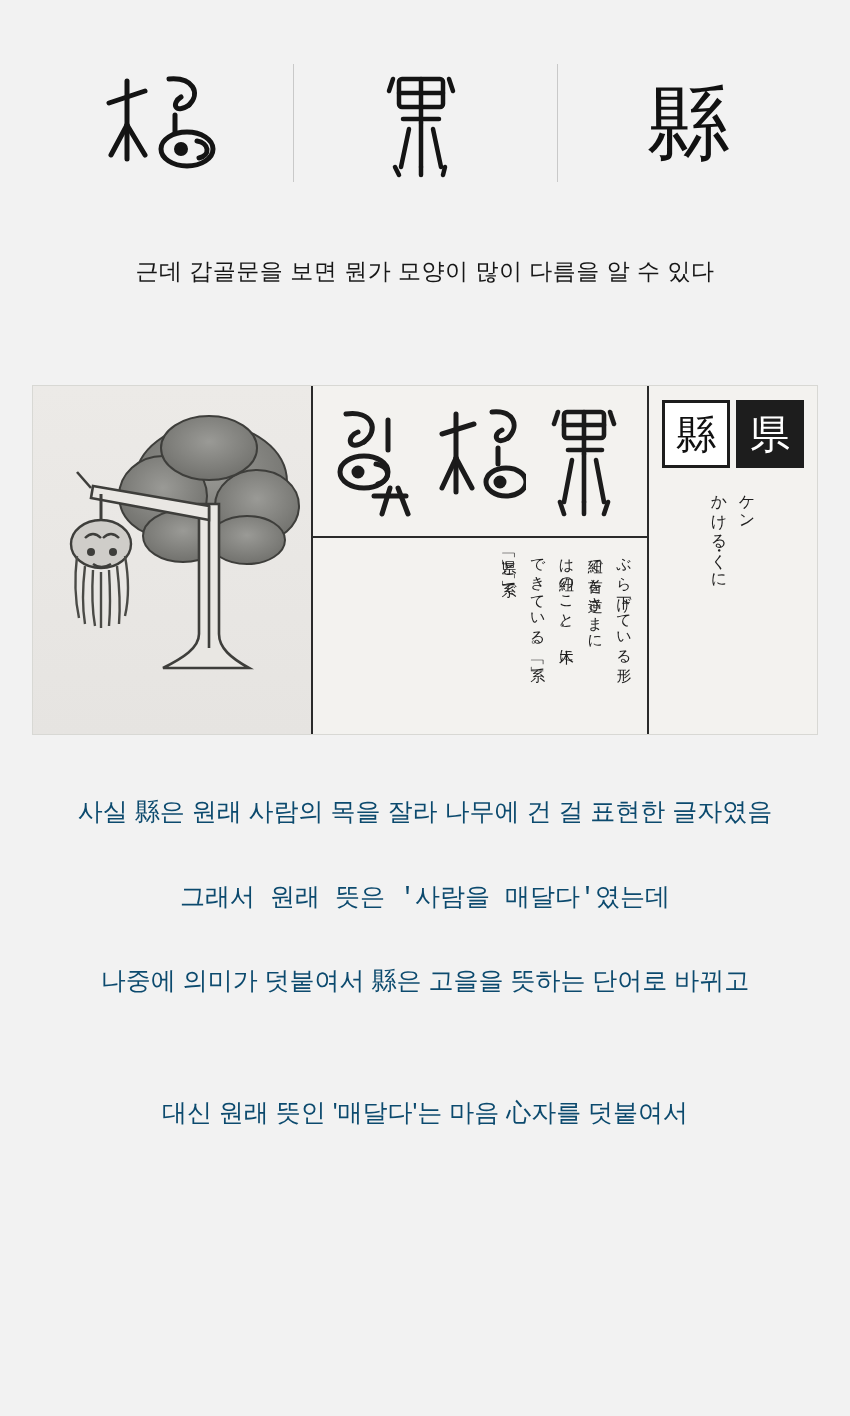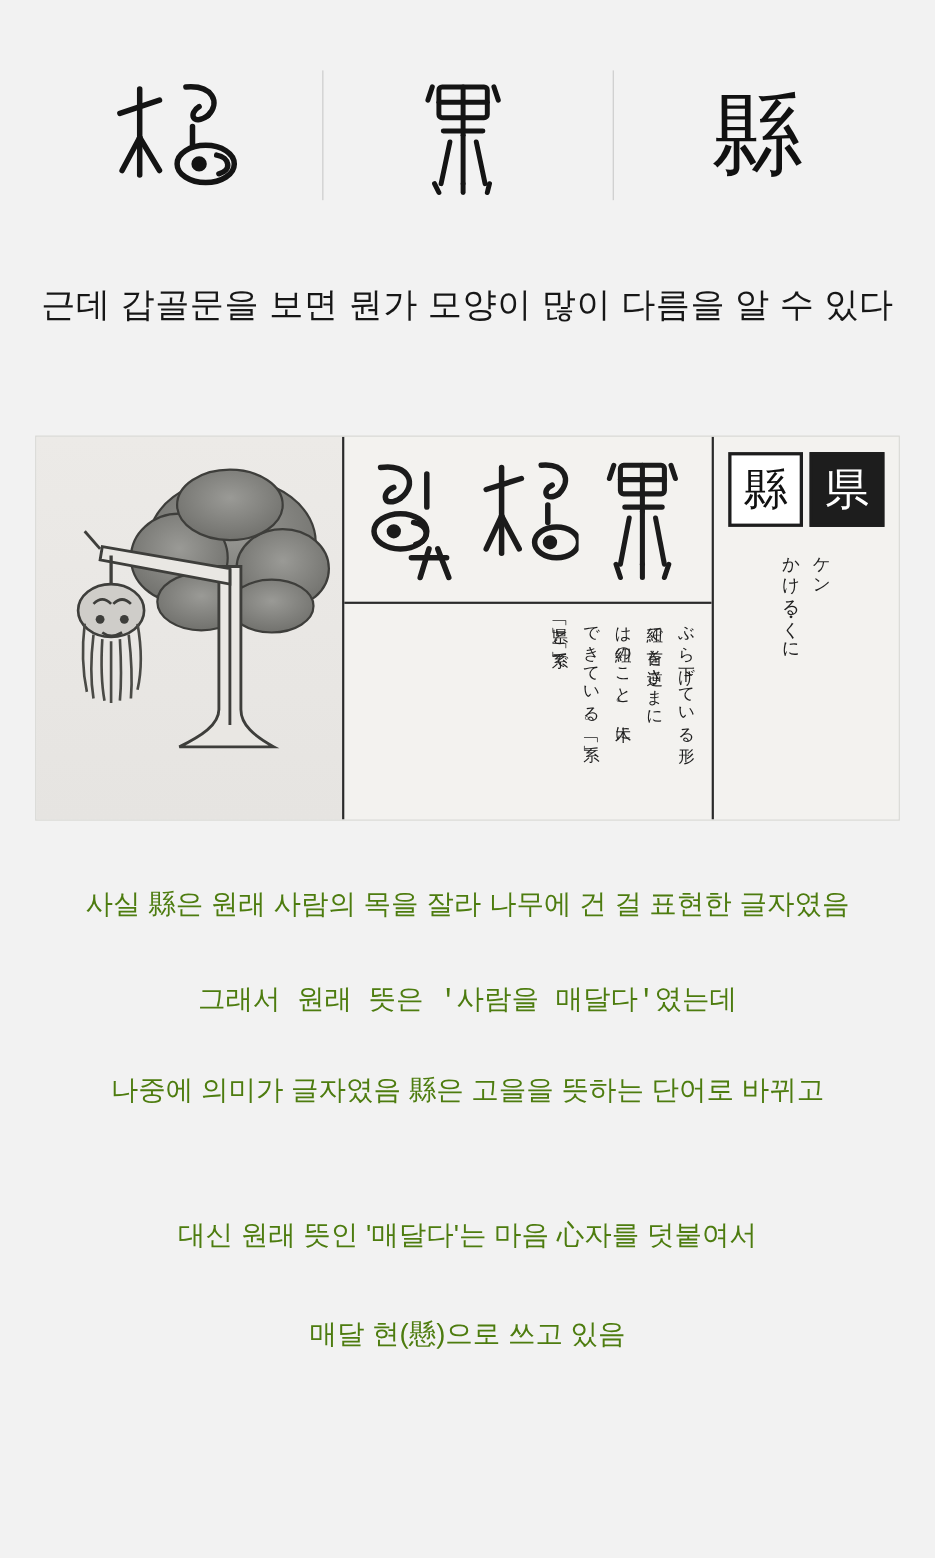--- a/index.html
+++ b/index.html
@@ -57,21 +57,21 @@
     line-height: 1;
     color: #111;
   }
 
   
   .glyph-svg { display: block; }
 
   
   .caption-1 {
     margin-top: 58px;
-    font-size: 31px;
+    font-size: 23px;
     letter-spacing: 0.5px;
     color: #171717;
     text-align: center;
     width: 780px;
   }
 
   
   .figure {
     margin-top: 98px;
     width: 786px;
@@ -165,21 +165,21 @@
 
   
   .illus { position: absolute; inset: 0; }
 
   
   .body-text {
     width: 800px;
     text-align: center;
     font-size: 25px;
     line-height: 1.45;
-    color: #4d7c0f;
+    color: #0c4a6e;
   }
   .p1 { margin-top: 58px; }
   .p2 { margin-top: 52px; font-family: Liberation Mono, monospace; }
   .p3 { margin-top: 44px; }
   .p4 { margin-top: 96px; text-align: center; }
   .p5 { margin-top: 54px; margin-bottom: 70px; }
 </style>
 </head>
 <body>
 
@@ -360,17 +360,16 @@
       <div class="fig-right-readings">
         <div class="vtext">ケン</div>
         <div class="vtext">かける・くに</div>
       </div>
     </div>
 
   </div>
 
   <div class="body-text p1">사실 縣은 원래 사람의 목을 잘라 나무에 건 걸 표현한 글자였음</div>
   <div class="body-text p2">그래서 원래 뜻은 '사람을 매달다'였는데</div>
-  <div class="body-text p3">나중에 의미가 글자였음 縣은 고을을 뜻하는 단어로 바뀌고</div>
+  <div class="body-text p3">나중에 의미가 덧붙여서 縣은 고을을 뜻하는 단어로 바뀌고</div>
   <div class="body-text p4">대신 원래 뜻인 '매달다'는 마음 心자를 덧붙여서</div>
-  <div class="body-text p5">매달 현(懸)으로 쓰고 있음</div>
 
 </div>
 
 </body></html>

